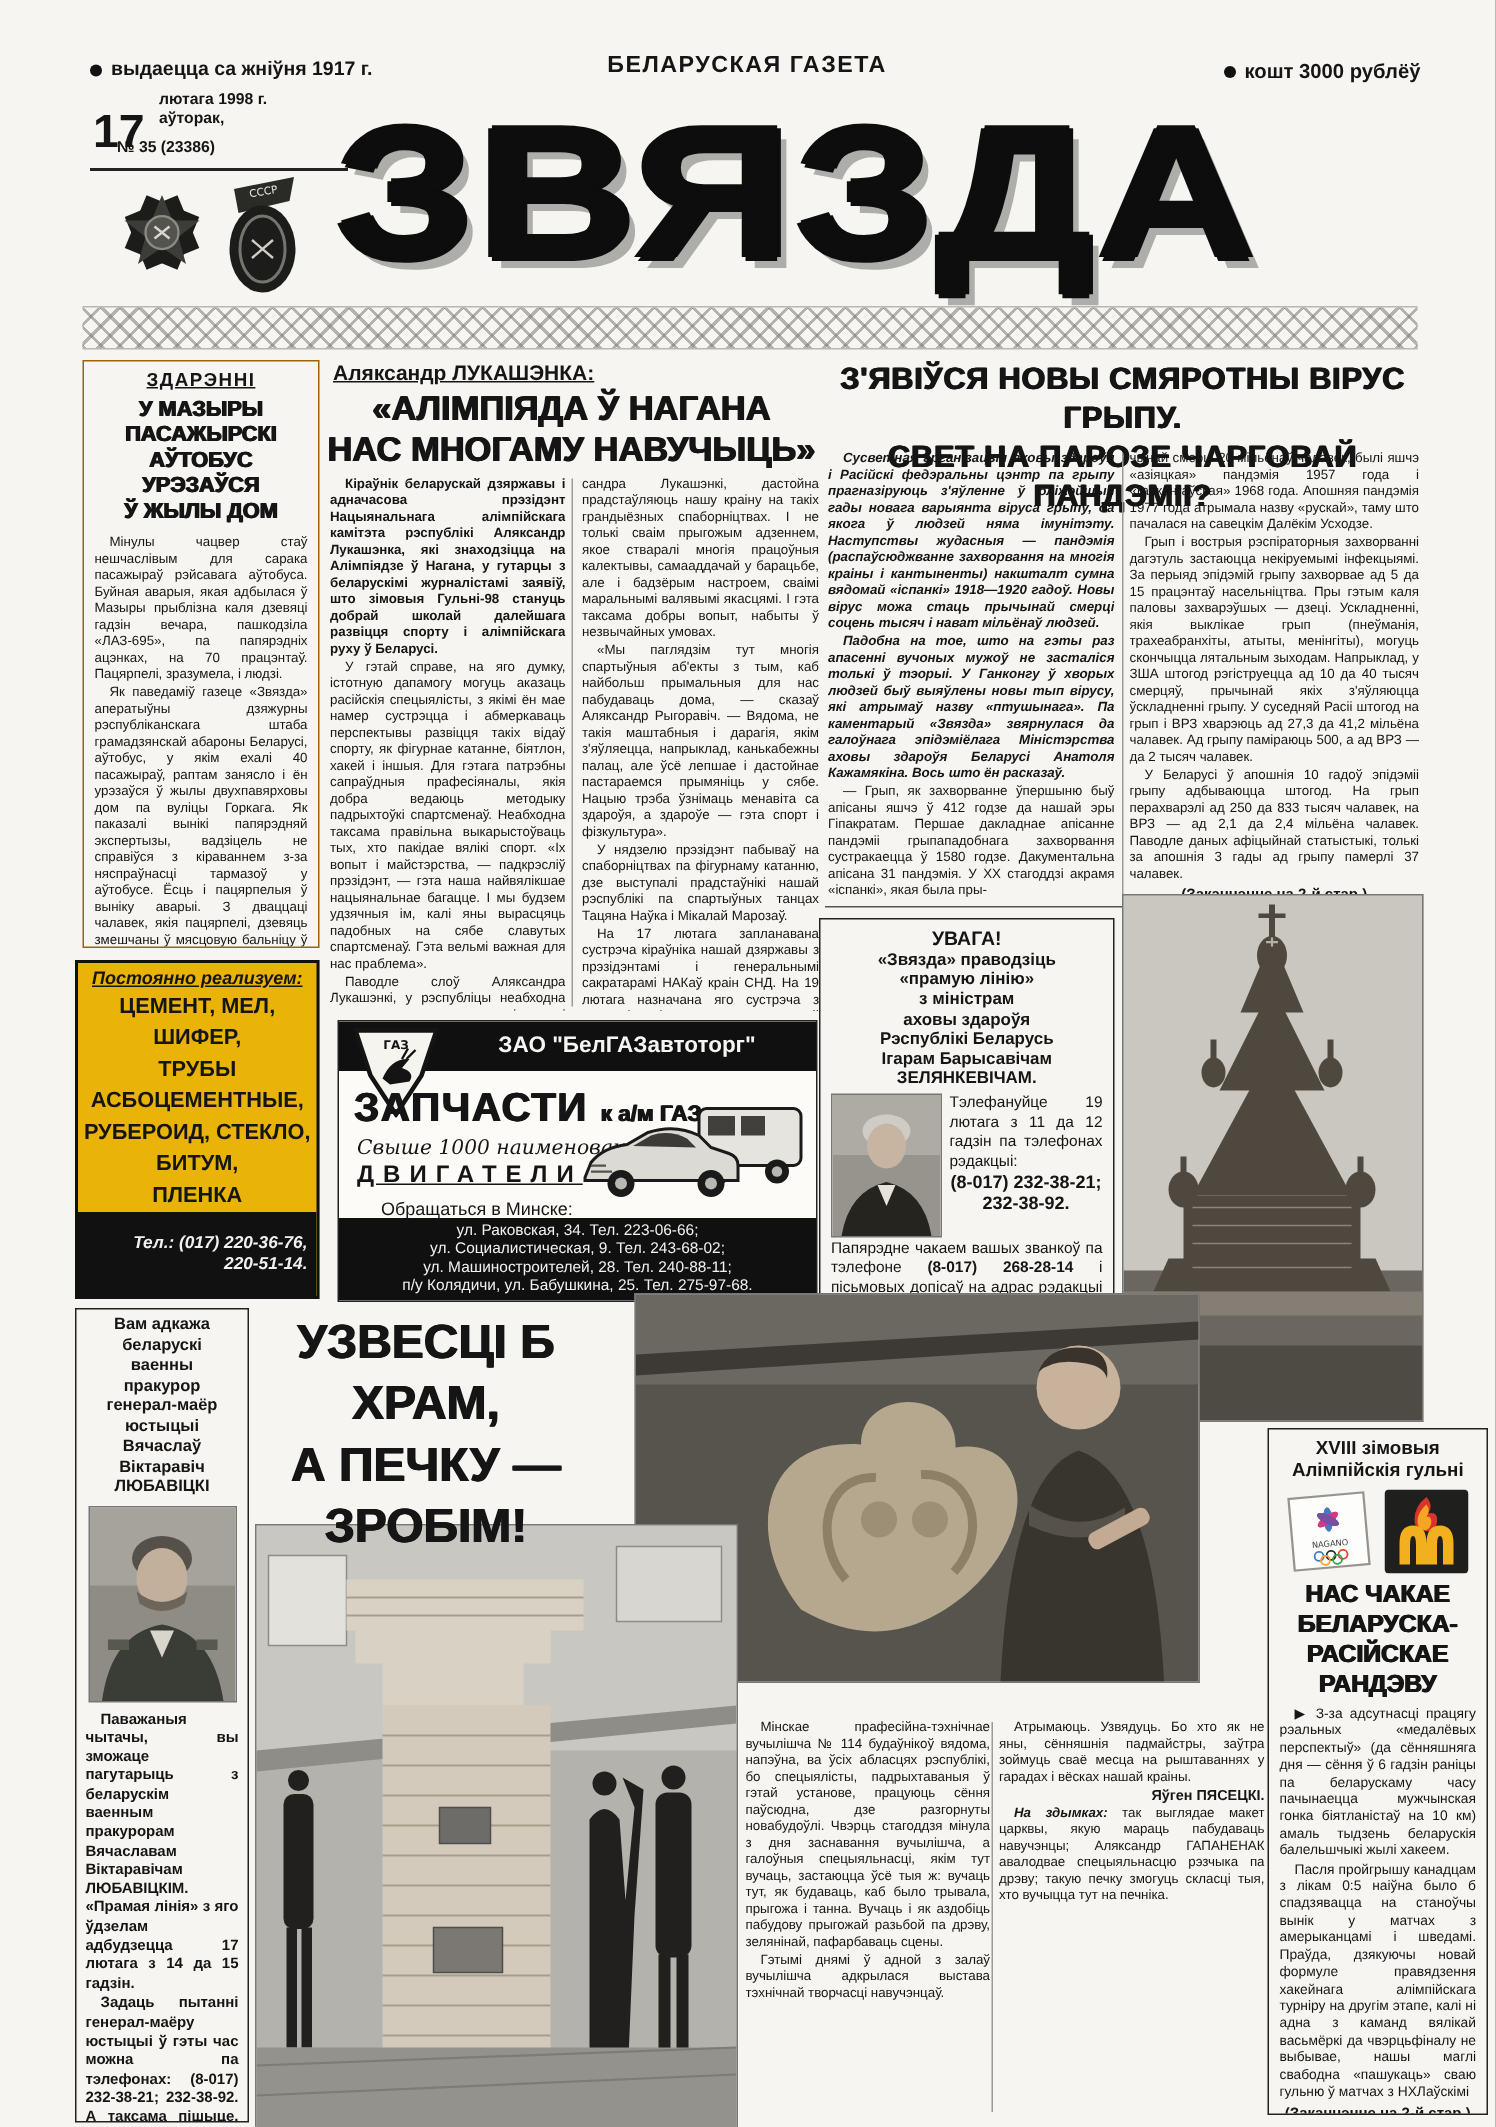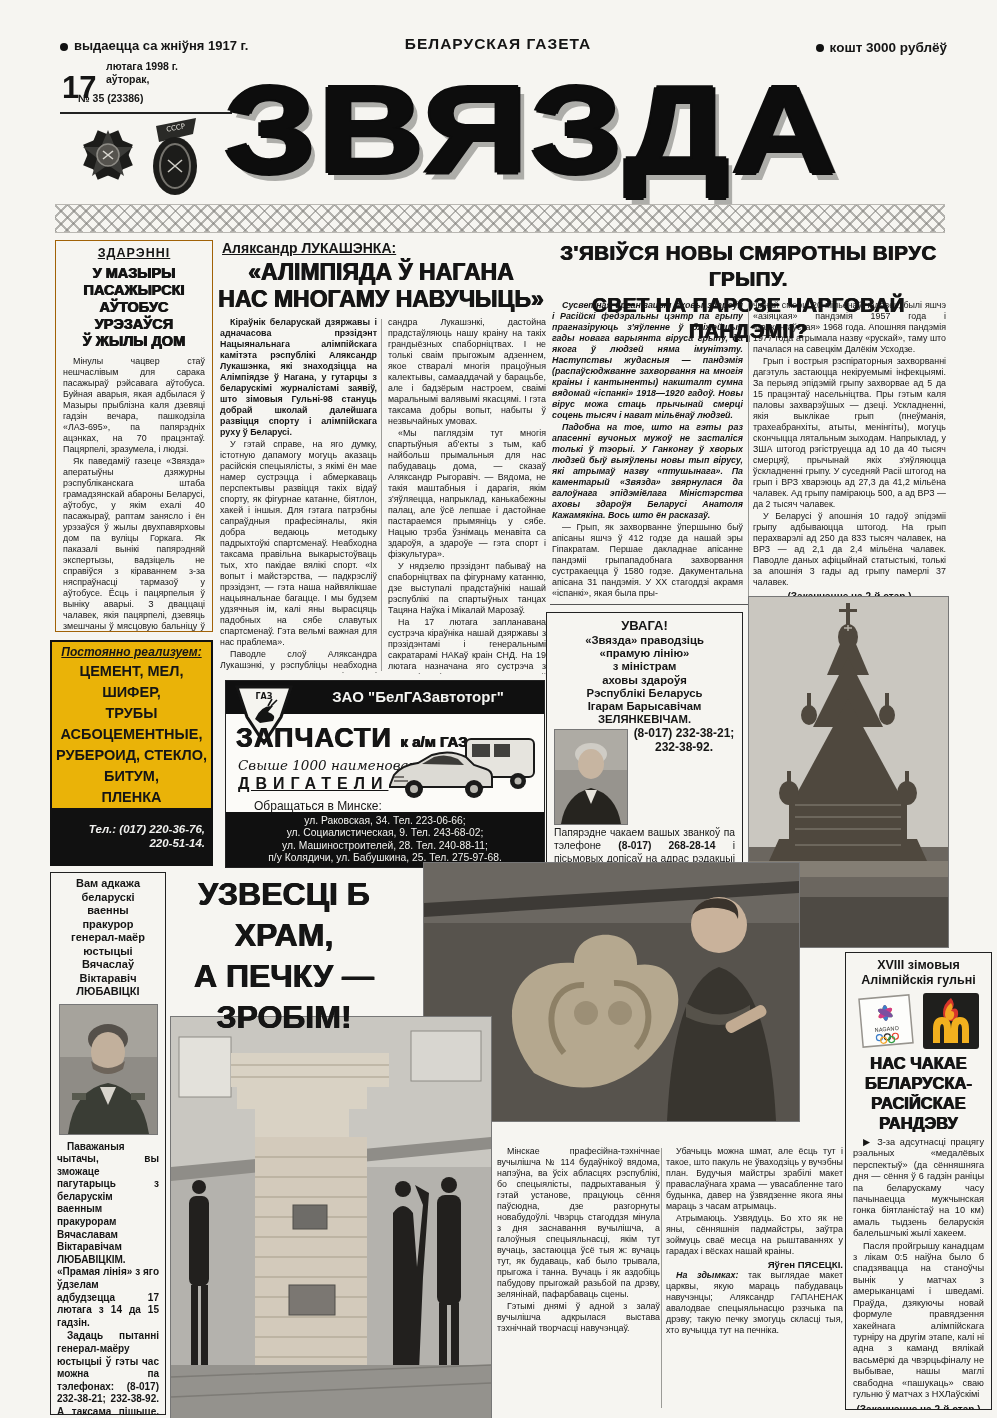--- a/index.html
+++ b/index.html
@@ -268,20 +268,21 @@
 Ігарам Барысавічам
 ЗЕЛЯНКЕВІЧАМ.</div>
     <svg id="uv-photo" viewBox="0 0 72 94" preserveAspectRatio="none">
       <rect width="72" height="94" fill="#97948e"></rect>
       <rect width="72" height="40" fill="#aeaba4"></rect>
       <ellipse cx="36" cy="24" rx="16" ry="11" fill="#cfccc5"></ellipse>
       <ellipse cx="36" cy="34" rx="13" ry="15" fill="#c7b5a1"></ellipse>
       <path d="M6 94 Q11 64 36 58 Q61 64 66 94 Z" fill="#26241f"></path>
       <path d="M30 60 L36 74 L42 60 Z" fill="#e6e3db"></path>
     </svg>
+    <div id="uv-call">Тэлефануйце 19 лютага з 11 да 12 гадзін па тэлефонах рэдакцыі:</div>
     <div id="uv-phones">(8-017) 232-38-21; 232-38-92.</div>
     <div id="uv-note"><span>Папярэдне чакаем вашых званкоў па тэлефоне </span><b>(8-017) 268-28-14</b><span> і пісьмовых допісаў на адрас рэдакцыі «Звязды».</span></div>
   </div>
 
   <svg class="photo" id="photo-church" viewBox="0 0 199 350" preserveAspectRatio="none">
     <rect width="199" height="350" fill="#cac7c0"></rect>
     <rect y="250" width="199" height="100" fill="#6b665f"></rect>
     <rect y="300" width="199" height="50" fill="#4e4a44"></rect>
     <g fill="#4f483e">
       <rect x="97" y="6" width="4" height="22"></rect>
@@ -357,21 +358,20 @@
 
   <div class="abs pre fat" id="stove-headline">УЗВЕСЦІ Б
 ХРАМ,
 А ПЕЧКУ —
 ЗРОБІМ!</div>
   <div class="col" id="stove-colA">
     <div class="bp">Мінскае прафесійна-тэхнічнае вучылішча № 114 будаўнікоў вядома, напэўна, ва ўсіх абласцях рэспублікі, бо спецыялісты, падрыхтаваныя ў гэтай установе, працуюць сёння паўсюдна, дзе разгорнуты новабудоўлі. Чвэрць стагоддзя мінула з дня заснавання вучылішча, а галоўныя спецыяльнасці, якім тут вучаць, застаюцца ўсё тыя ж: вучаць тут, як будаваць, каб было трывала, прыгожа і танна. Вучаць і як аздобіць пабудову прыгожай разьбой па дрэву, зелянінай, пафарбаваць сцены.</div>
     <div class="bp">Гэтымі днямі ў адной з залаў вучылішча адкрылася выстава тэхнічнай творчасці навучэнцаў.</div>
   </div>
   <div class="col" id="stove-colB">
-    <div class="bp">Убачыць можна шмат, але ёсць тут і такое, што пакуль не ўваходзіць у вучэбны план. Будучыя майстры зрабілі макет праваслаўнага храма — увасабленне таго будынка, давер на ўзвядзенне якога яны мараць з часам атрымаць.</div>
     <div class="bp">Атрымаюць. Узвядуць. Бо хто як не яны, сённяшнія падмайстры, заўтра зоймуць сваё месца на рыштаваннях у гарадах і вёсках нашай краіны.</div>
     <div class="byline">Яўген ПЯСЕЦКІ.</div>
     <div class="bp"><b><i>На здымках:</i></b><span> так выглядае макет царквы, якую мараць пабудаваць навучэнцы; Аляксандр ГАПАНЕНАК авалодвае спецыяльнасцю рэзчыка па дрэву; такую печку змогуць скласці тыя, хто вучыцца тут на печніка.</span></div>
   </div>
   <div class="vrule" id="vr-stove"></div>
 
   <div class="abs" id="box-oly">
     <div id="oly-kicker" class="pre">XVIII зімовыя
 Алімпійскія гульні</div>
     <div id="oly-logos">

